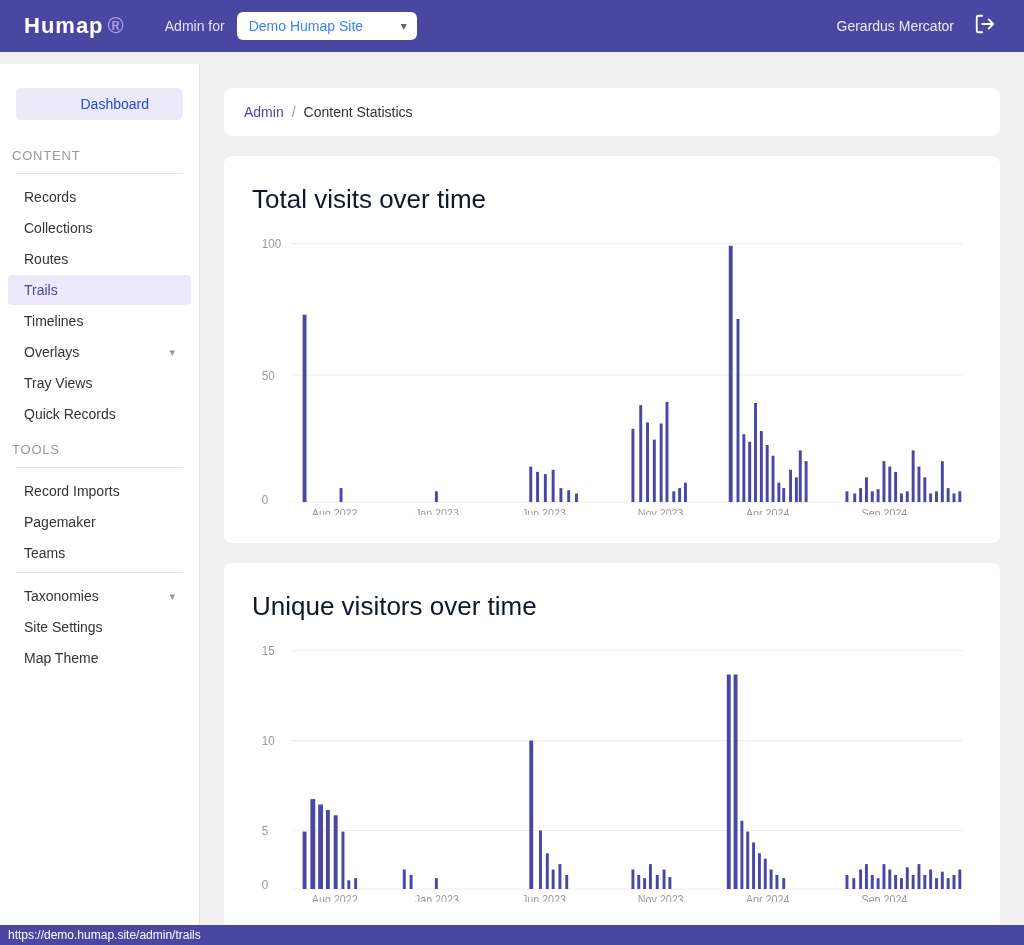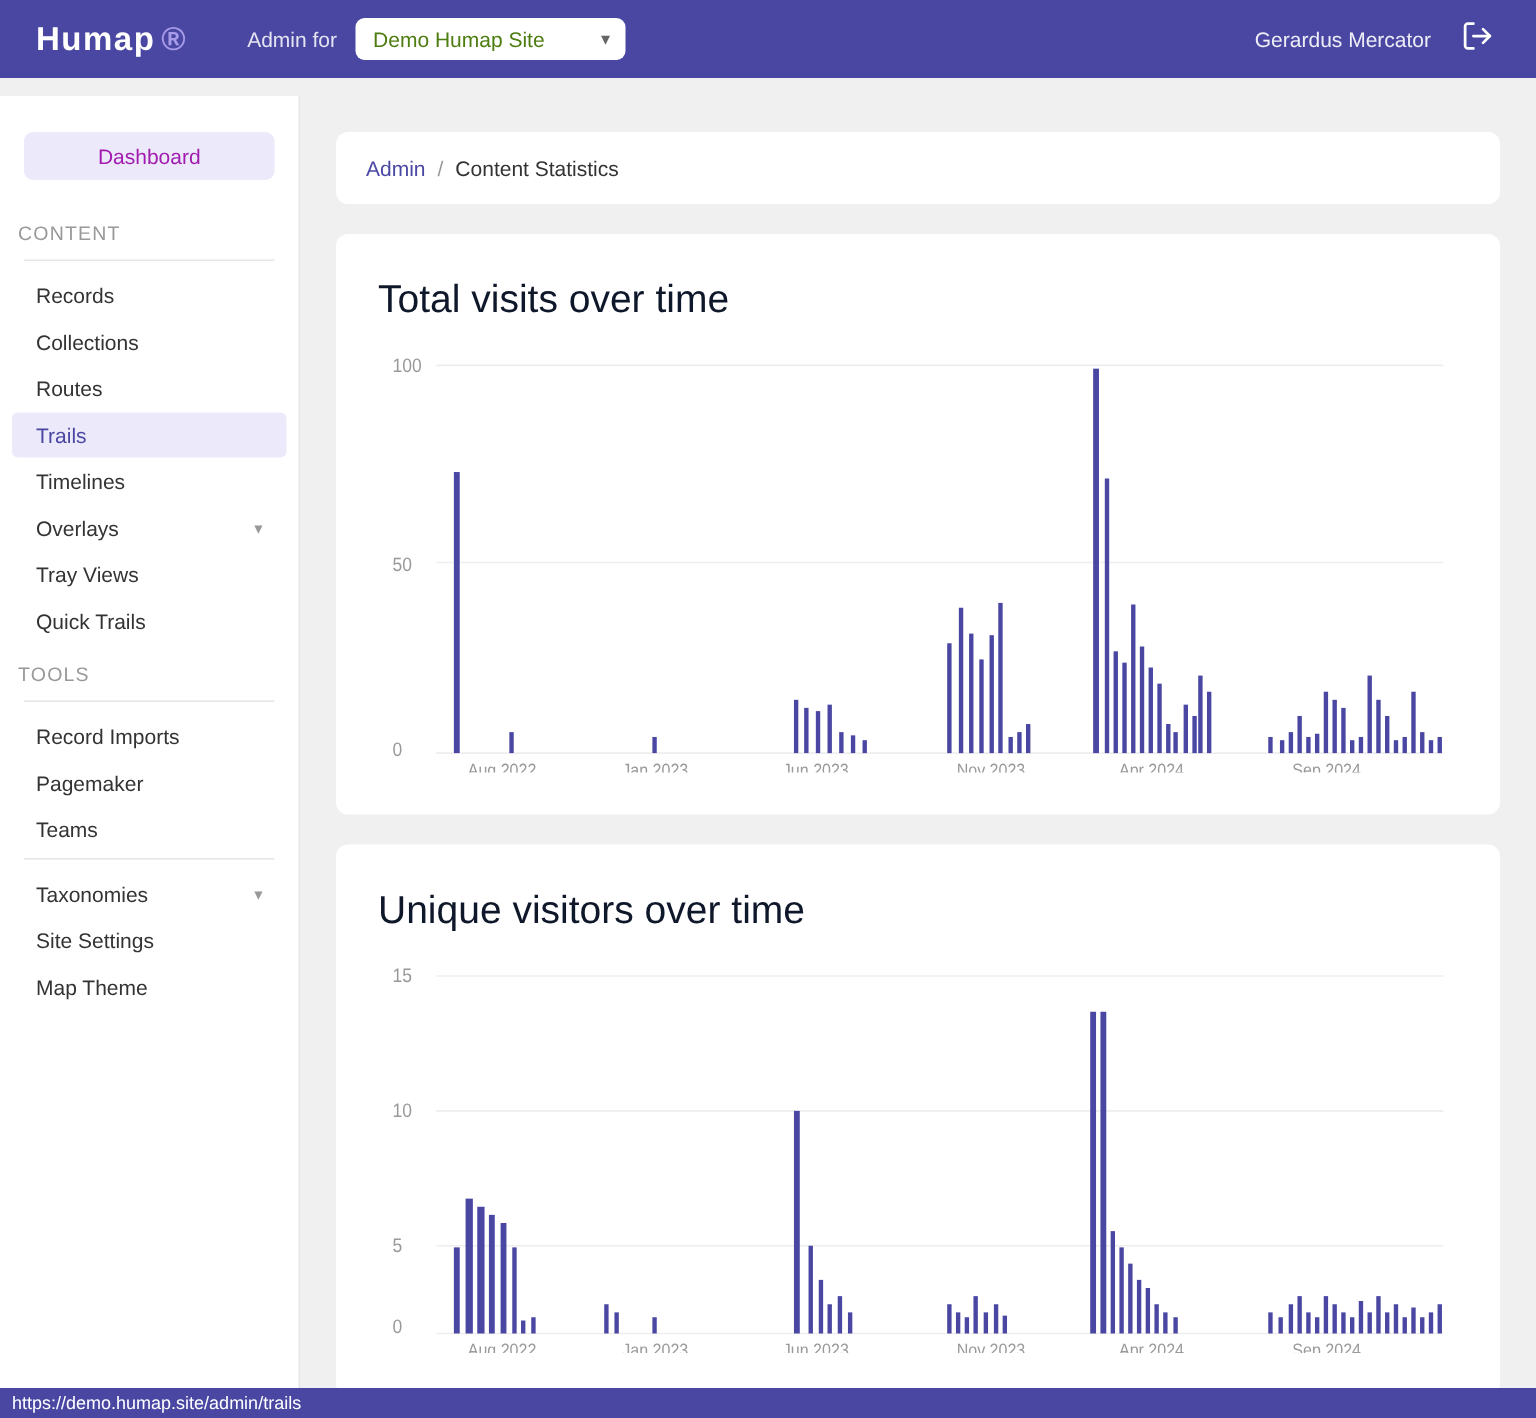--- a/index.html
+++ b/index.html
@@ -34,21 +34,21 @@
     }
     .header-select-wrapper {
       position: relative;
     }
     .header-select {
       background: white;
       border: none;
       border-radius: 6px;
       padding: 6px 48px 6px 12px;
       font-size: 14px;
-      color: #4d7c0f;
+      color: #3b82f6;
       appearance: none;
       cursor: pointer;
       min-width: 180px;
     }
     .header-select-chevron {
       position: absolute;
       right: 10px;
       top: 50%;
       transform: translateY(-50%);
       color: #666;
@@ -84,29 +84,29 @@
       min-height: calc(945px - 64px);
       padding: 16px 0;
       flex-shrink: 0;
       border-right: 1px solid #e5e5e5;
     }
     .sidebar-dashboard {
       margin: 8px 16px 16px;
     }
     .dashboard-btn {
       background: #ece9fb;
-      color: #a21caf;
+      color: #1d4ed8;
       border: none;
       border-radius: 6px;
       padding: 8px 34px;
       font-size: 14px;
       font-weight: 500;
       cursor: pointer;
       width: 100%;
-      text-align: center;
+      text-align: right;
     }
     .sidebar-section-label {
       font-size: 13px;
       font-weight: 400;
       color: #999;
       text-transform: uppercase;
       letter-spacing: 0.8px;
       padding: 12px 12px 6px;
     }
     .sidebar-divider {
@@ -252,21 +252,21 @@
       <span>Timelines</span>
     </a>
     <a class="sidebar-item">
       <span>Overlays</span>
       <span class="sidebar-item-chevron">▾</span>
     </a>
     <a class="sidebar-item">
       <span>Tray Views</span>
     </a>
     <a class="sidebar-item">
-      <span>Quick Trails</span>
+      <span>Quick Records</span>
     </a>
 
     <div class="sidebar-section-label">TOOLS</div>
     <hr class="sidebar-divider">
 
     <a class="sidebar-item">
       <span>Record Imports</span>
     </a>
     <a class="sidebar-item">
       <span>Pagemaker</span>

